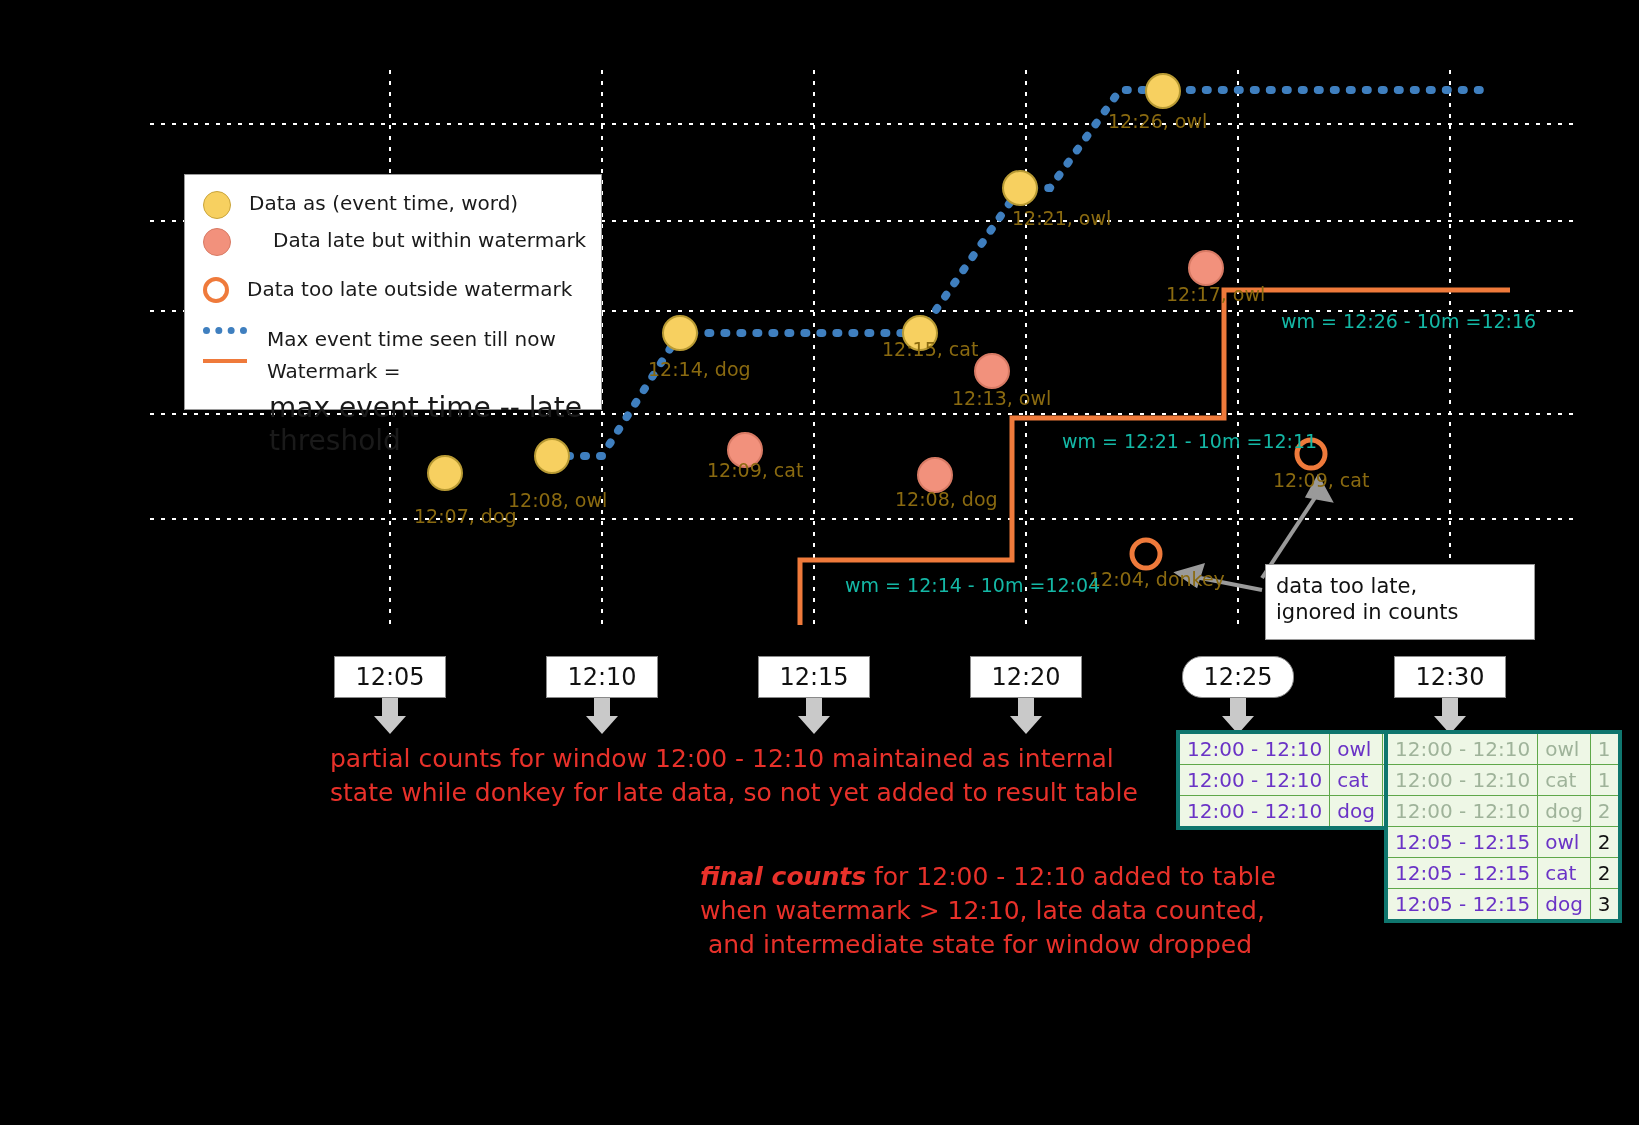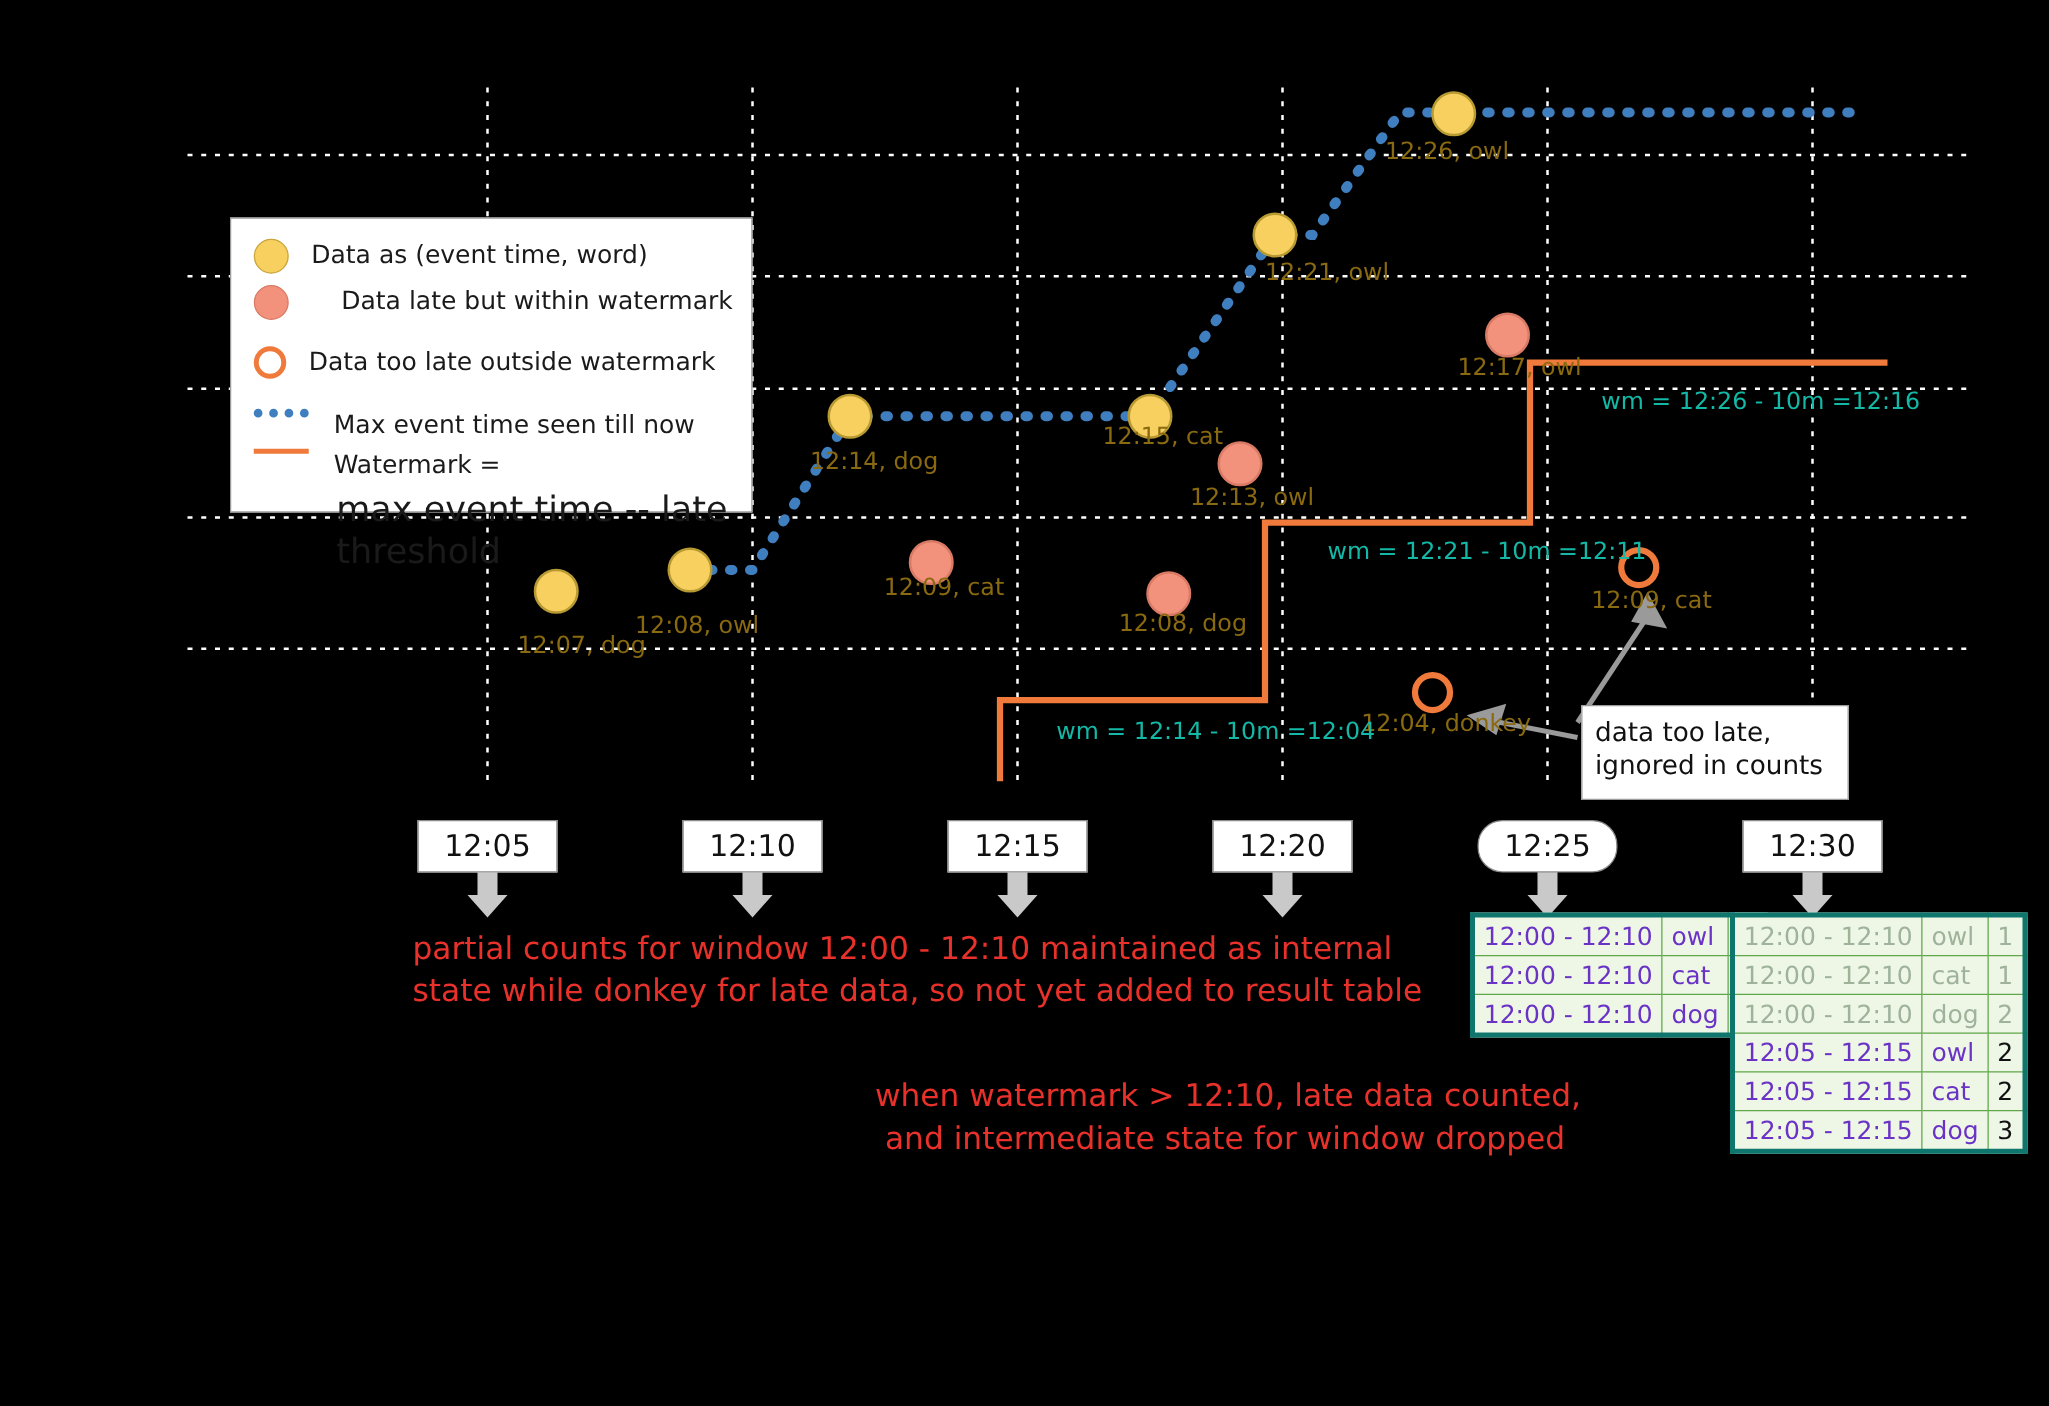--- a/index.html
+++ b/index.html
@@ -99,21 +99,21 @@
     justify-content: center;
     font-size: 24px;
     color: #111111;
     box-sizing: border-box;
   }
   
   .callout {
     position: absolute;
     left: 1265px;
     top: 564px;
-    width: 214px;
+    width: 270px;
     height: 76px;
     background: #ffffff;
     border: 1px solid #9a9a9a;
     box-sizing: border-box;
     padding: 8px 10px;
     font-size: 21px;
     color: #111111;
     line-height: 1.25;
   }
   
@@ -269,20 +269,23 @@
     <div>data too late,</div>
     <div>ignored in counts</div>
   </div>
 
   <div class="red-text" style="left:330px; top:742px; width:760px;">
     <div>partial counts for window 12:00 - 12:10 maintained as internal</div>
     <div>state while donkey for late data, so not yet added  to result table</div>
   </div>
 
   <div class="red-text" style="left:700px; top:860px; width:560px;">
+    <div>
+      <span class="red-italic">final counts</span><span> for 12:00 - 12:10 added to table</span>
+    </div>
     <div>when watermark &gt; 12:10, late data counted,</div>
     <div>and intermediate state for window dropped</div>
   </div>
 
   <table class="res-table" style="left:1176px; top:730px;">
     <tbody>
       <tr>
         <td class="c-window">12:00 - 12:10</td>
         <td class="c-word">owl</td>
         <td class="c-count">1</td>

